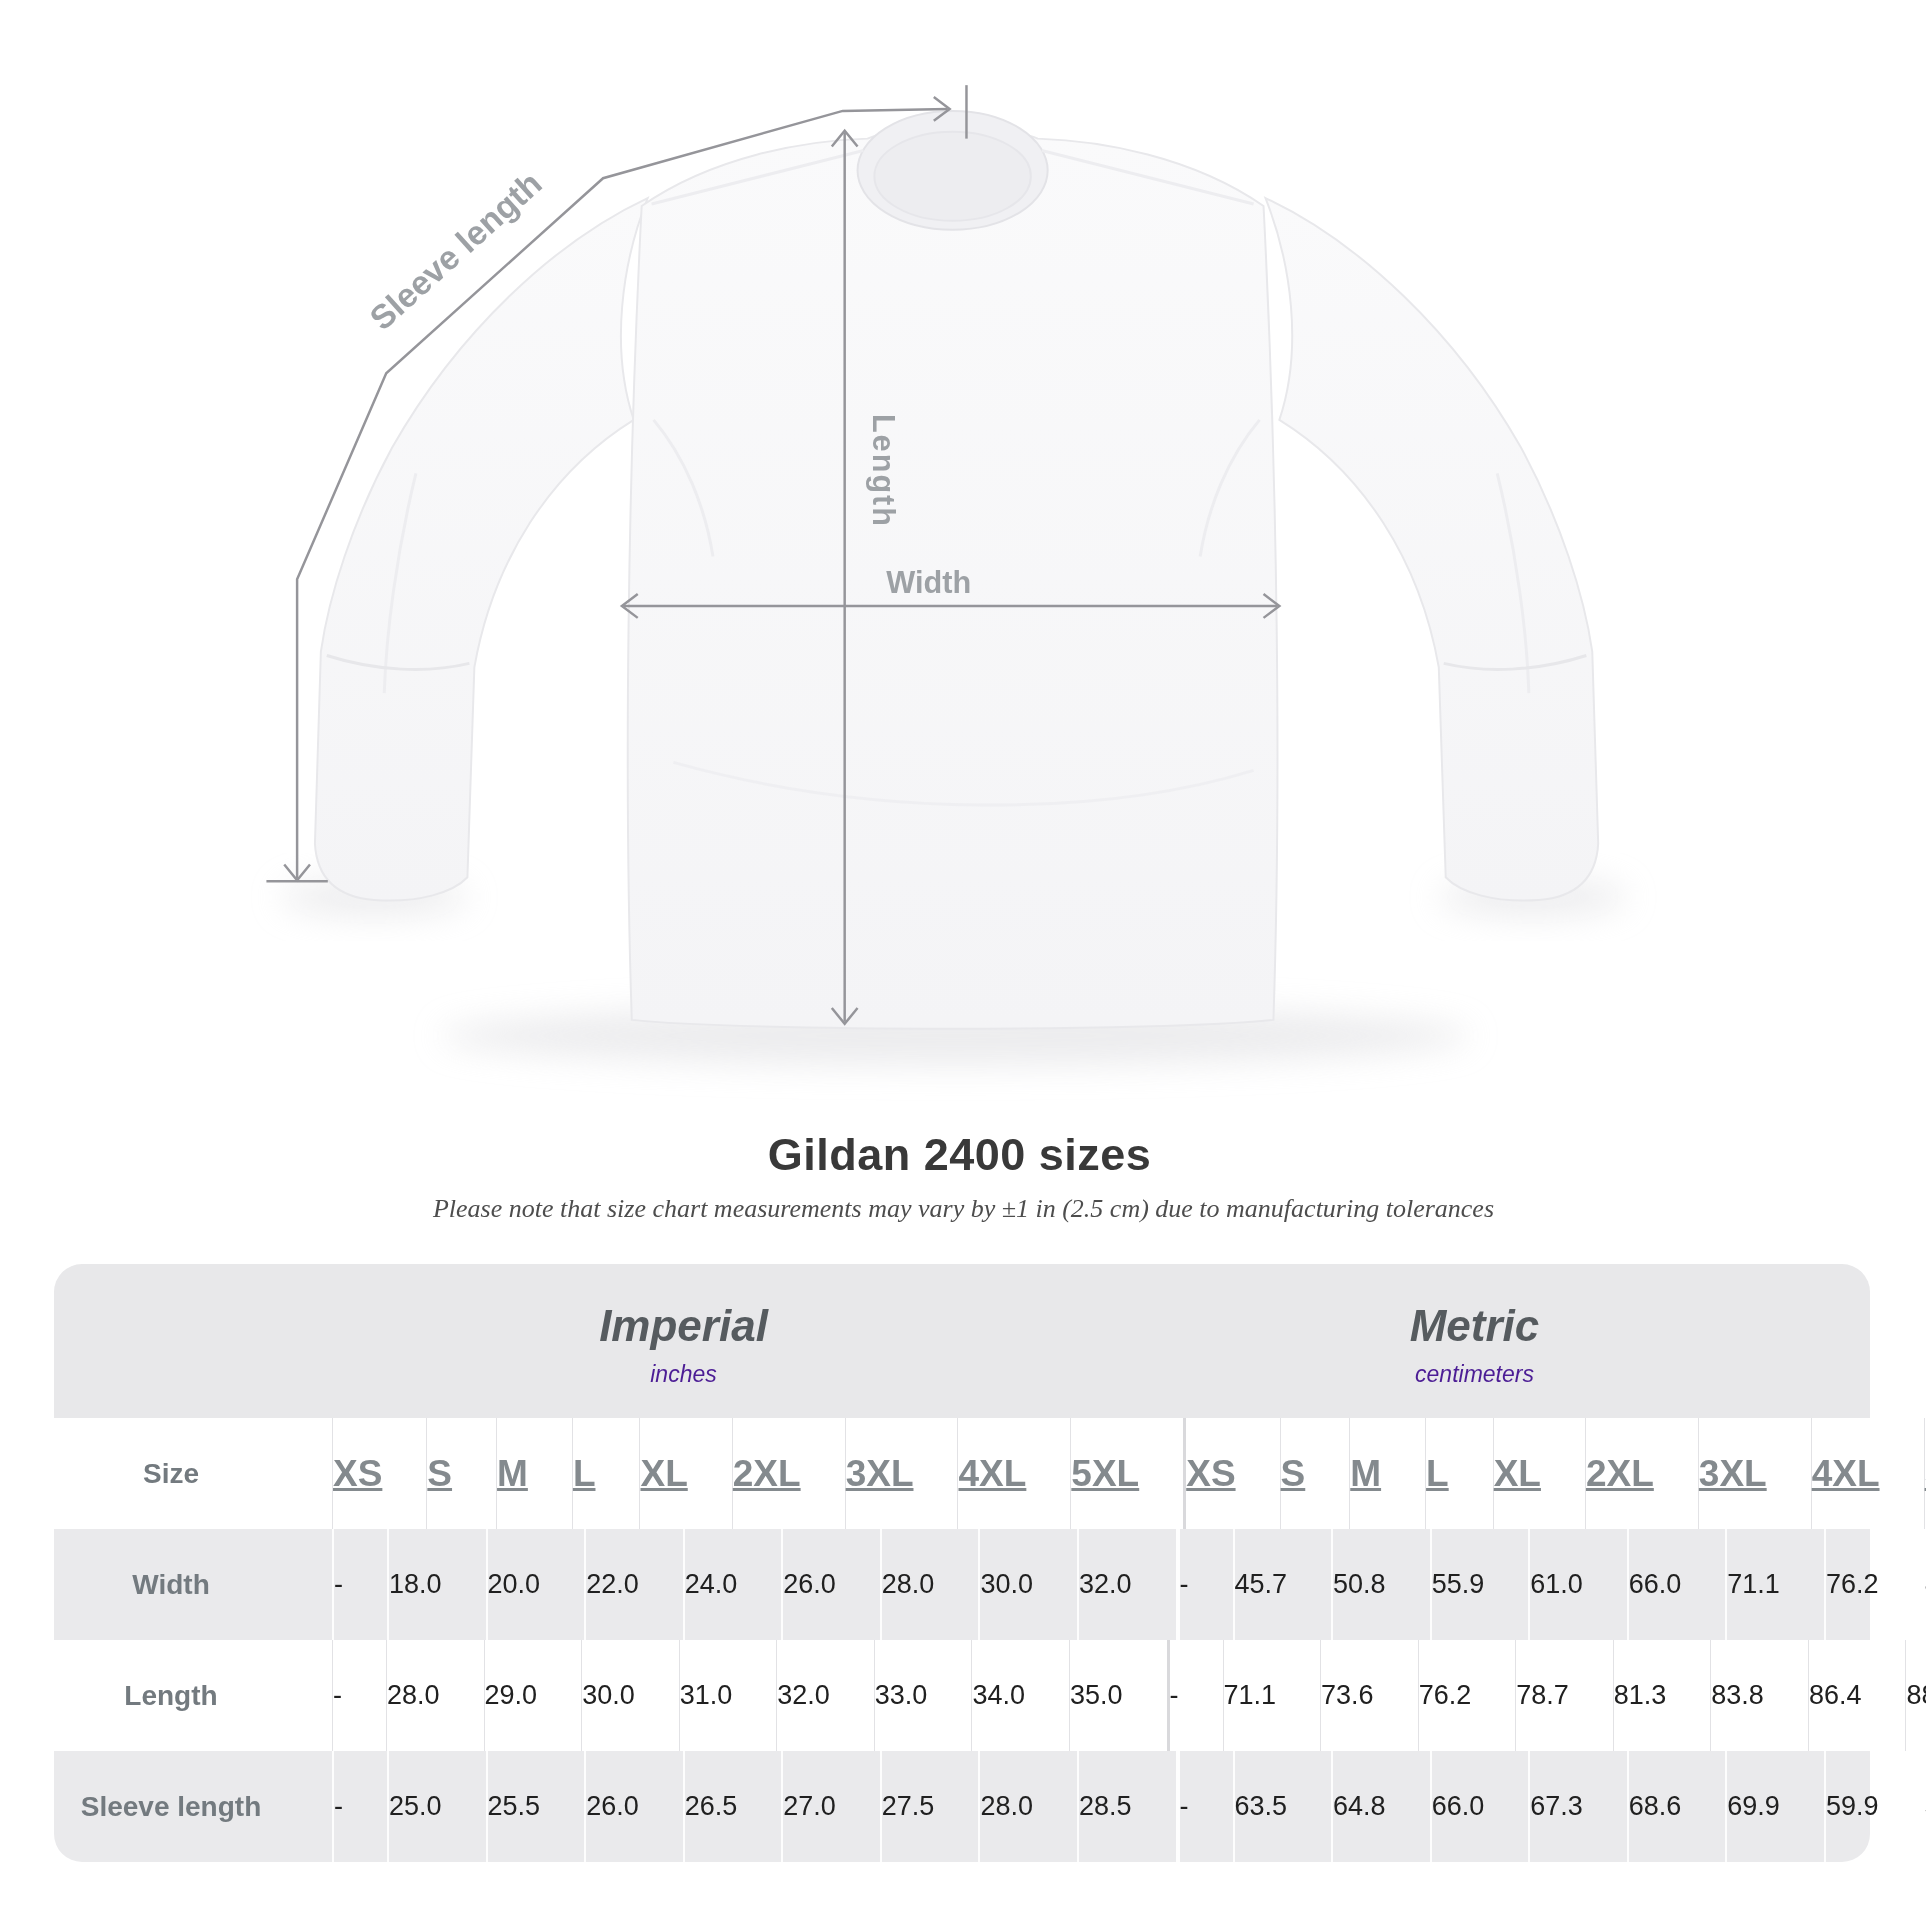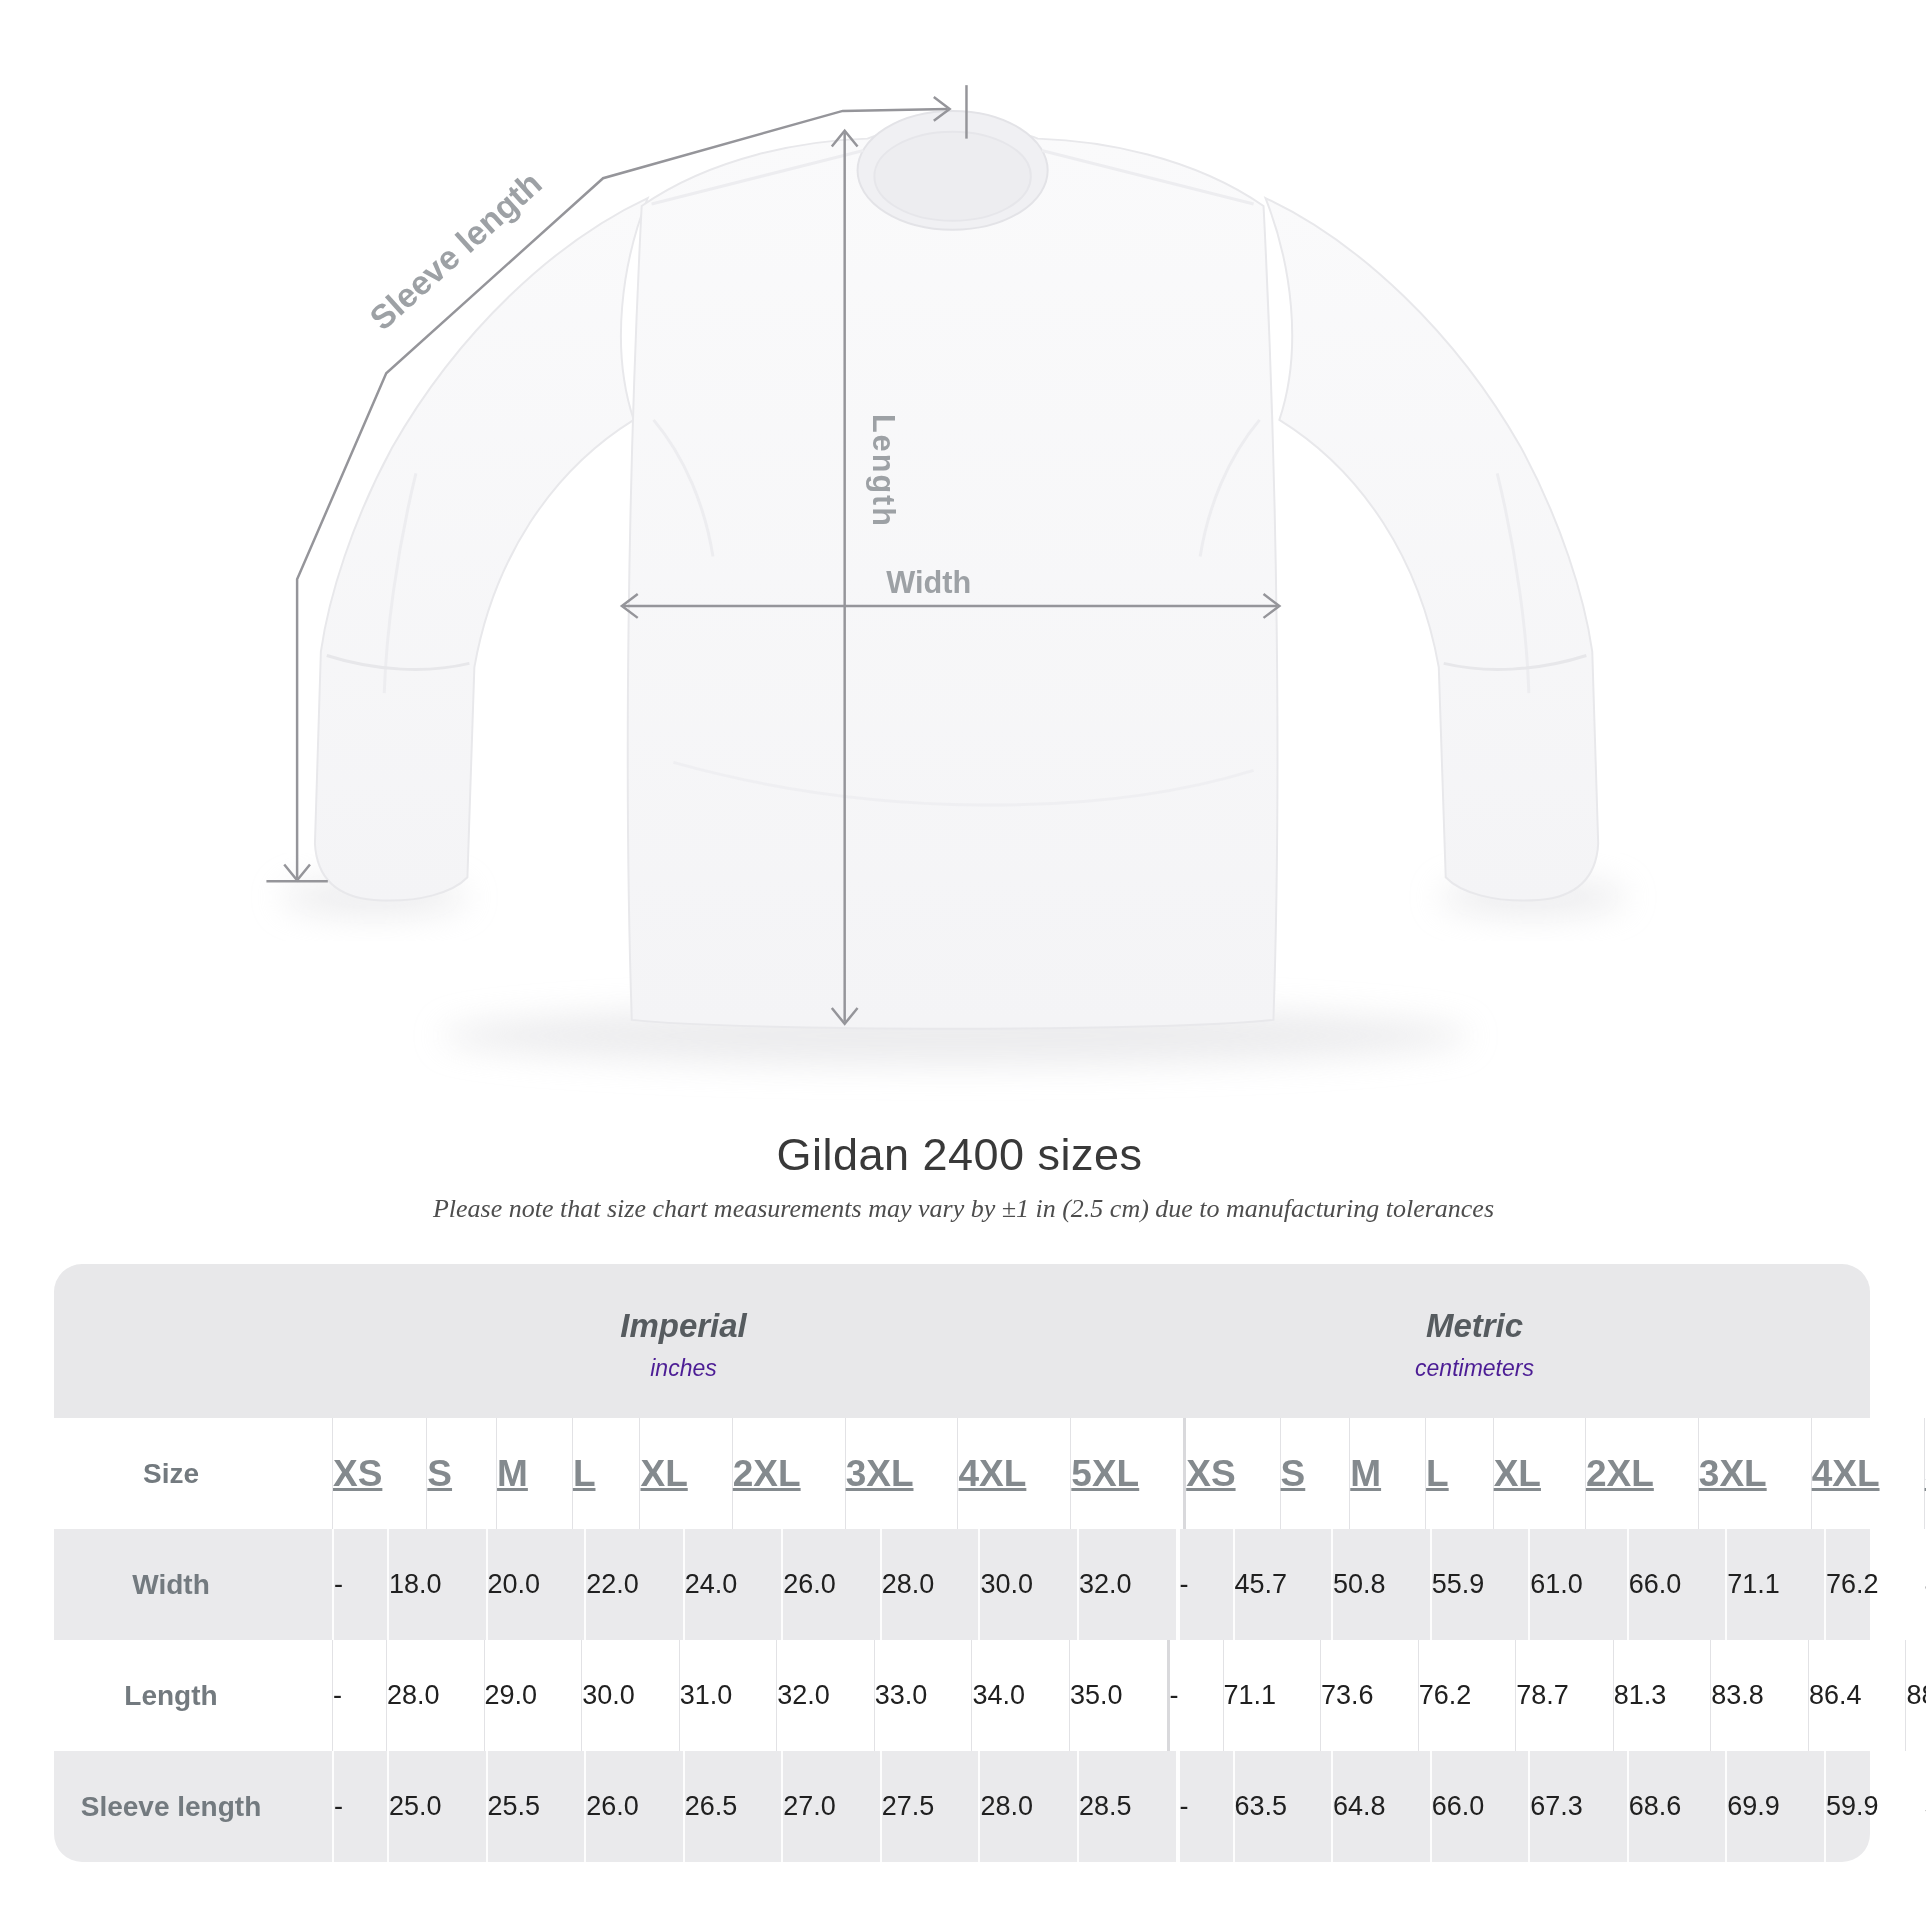--- a/index.html
+++ b/index.html
@@ -1,29 +1,29 @@
 <!DOCTYPE html>
 <html><head>
 <meta charset="utf-8">
 <style>
   html,body{margin:0;padding:0;background:#ffffff;}
   body{width:1927px;height:1927px;position:relative;overflow:hidden;
        font-family:"Liberation Sans","DejaVu Sans",sans-serif;}
   .diagram-wrap{position:absolute;left:0;top:0;width:1927px;height:1109px;}
   .title{position:absolute;left:0;right:8px;top:1129px;text-align:center;
-         font-size:45px;font-weight:normal;color:#393939;letter-spacing:0.5px;}
+         font-size:45px;font-weight:bold;color:#393939;letter-spacing:0.5px;}
   .subtitle{position:absolute;left:0;right:0;top:1194px;text-align:center;
             font-size:26px;font-style:italic;color:#4d4d4d;font-family:Liberation Serif, serif;}
   .size-table{position:absolute;left:54px;top:1264px;width:1816px;}
   .trow{display:grid;grid-template-columns:234px repeat(18,1fr);align-items:stretch;}
   .band{height:154px;background:#e8e8ea;border-radius:28px 28px 0 0;}
   .band .grp{display:flex;flex-direction:column;align-items:center;justify-content:center;padding-top:6px;}
   .grp-imperial{grid-column:2 / span 9;}
   .grp-metric{grid-column:11 / span 9;}
-  .grp-label{font-size:33px;font-weight:bold;font-style:italic;color:#565b5f;}
+  .grp-label{font-size:44px;font-weight:bold;font-style:italic;color:#565b5f;}
   .grp-sub{font-size:23px;font-style:italic;color:#4c1d95;margin-top:10px;}
   .trow.data{height:111px;gap:44px;}
   .cell{display:flex;align-items:center;justify-content:center;
         font-size:27px;color:#202020;}
   .row-light{background:#ffffff;}
   .row-dark{background:#eaeaec;}
   .row-last{border-radius:0 0 28px 28px;}
   .row-light .cell:not(:first-child){border-left:1px solid #e2e2e5;}
   .row-dark  .cell:not(:first-child){border-left:2px solid rgba(255,255,255,.9);}
   .row-light .cell.metric-start{border-left:3px solid #d9d9dc;}

